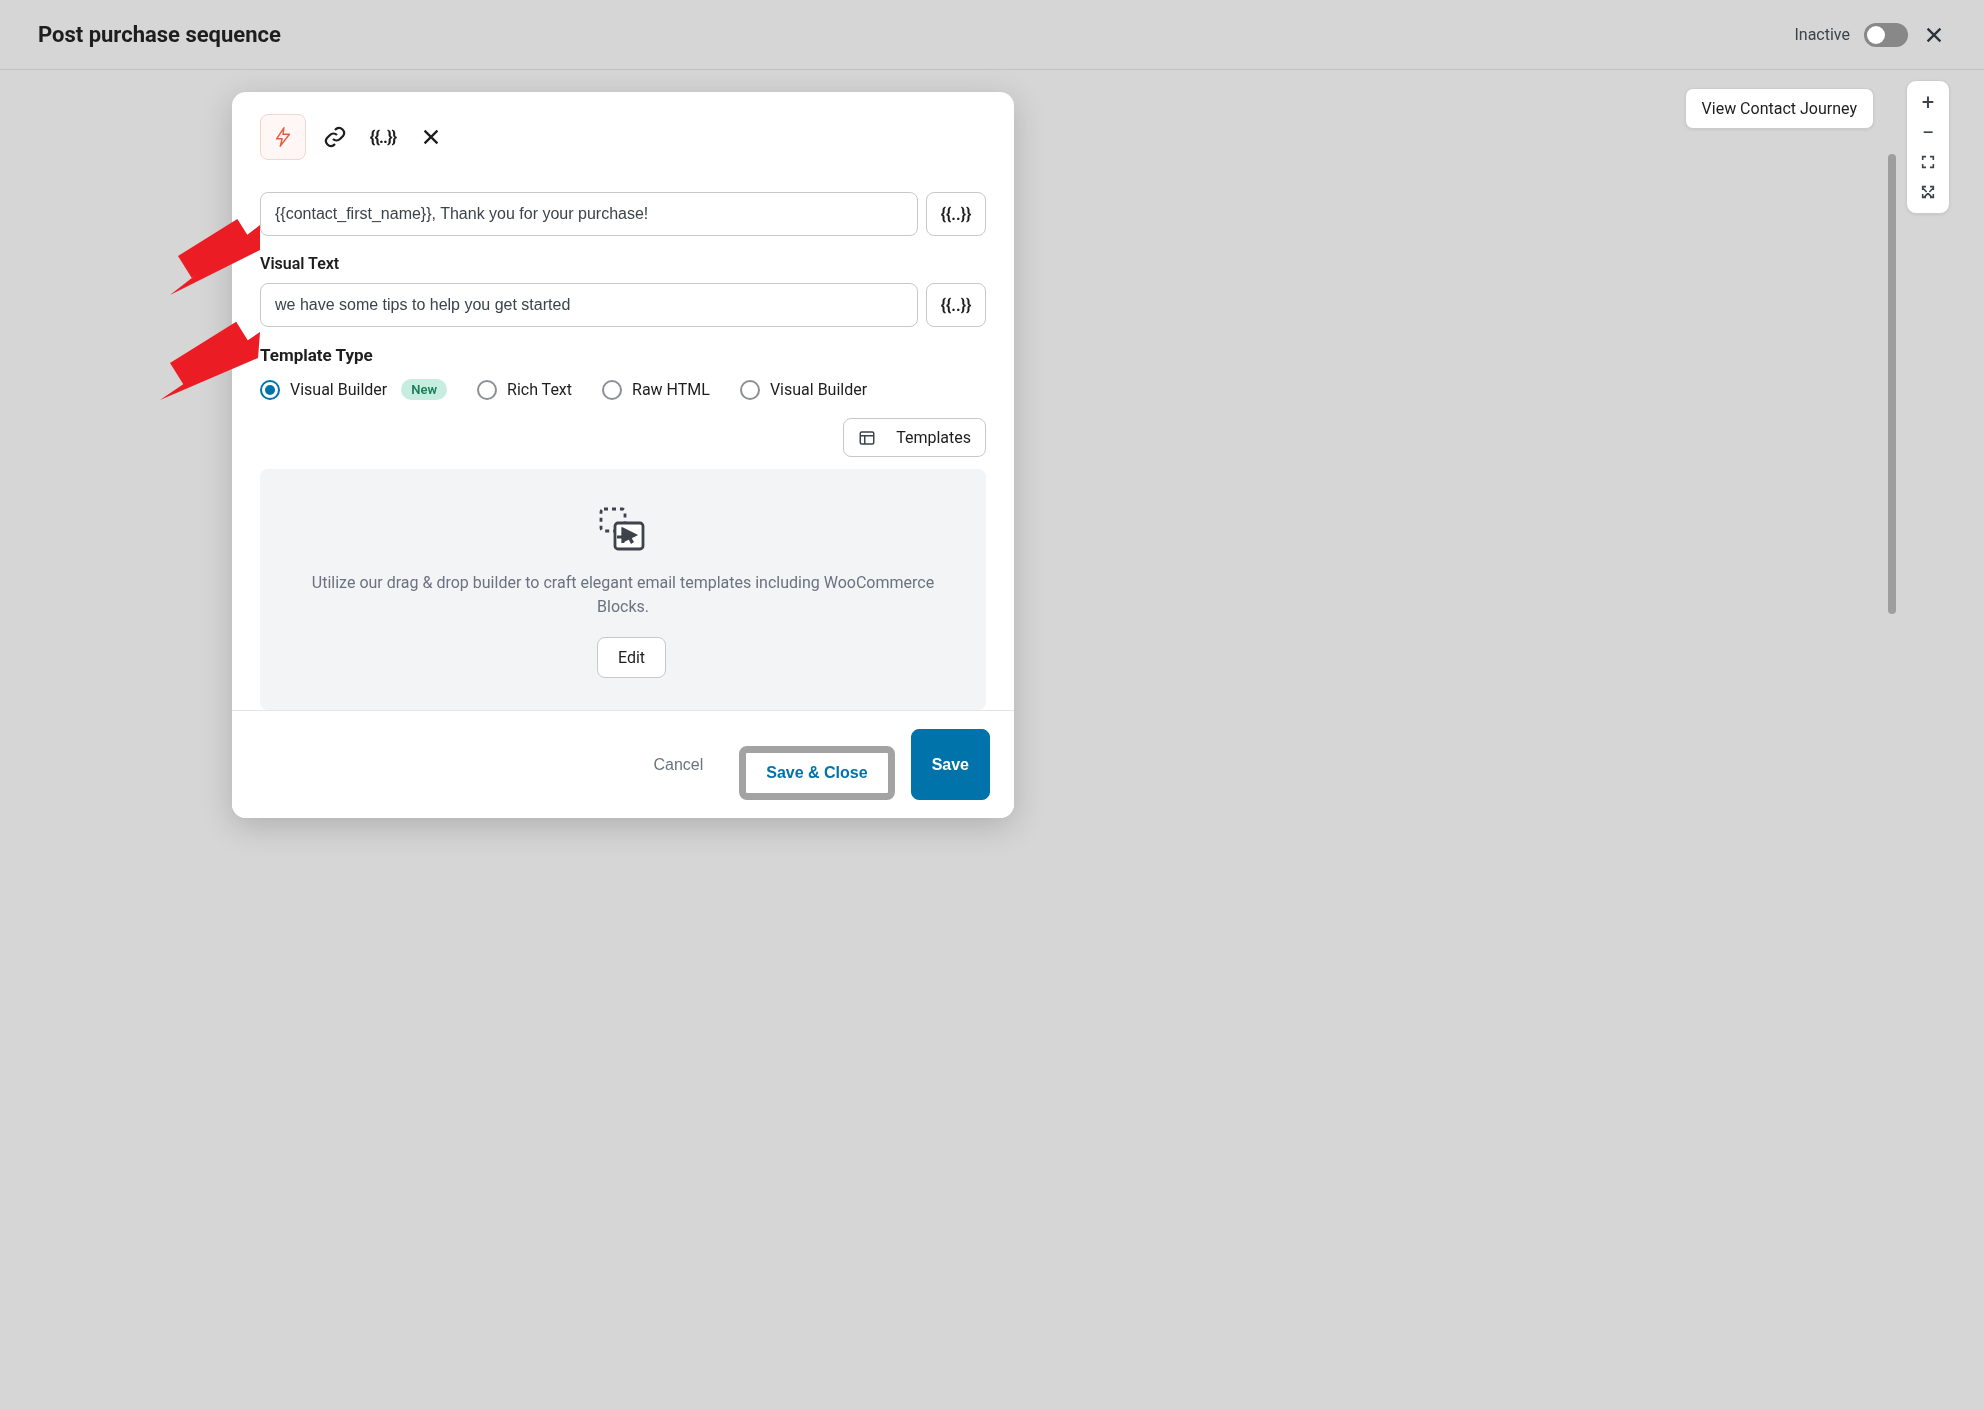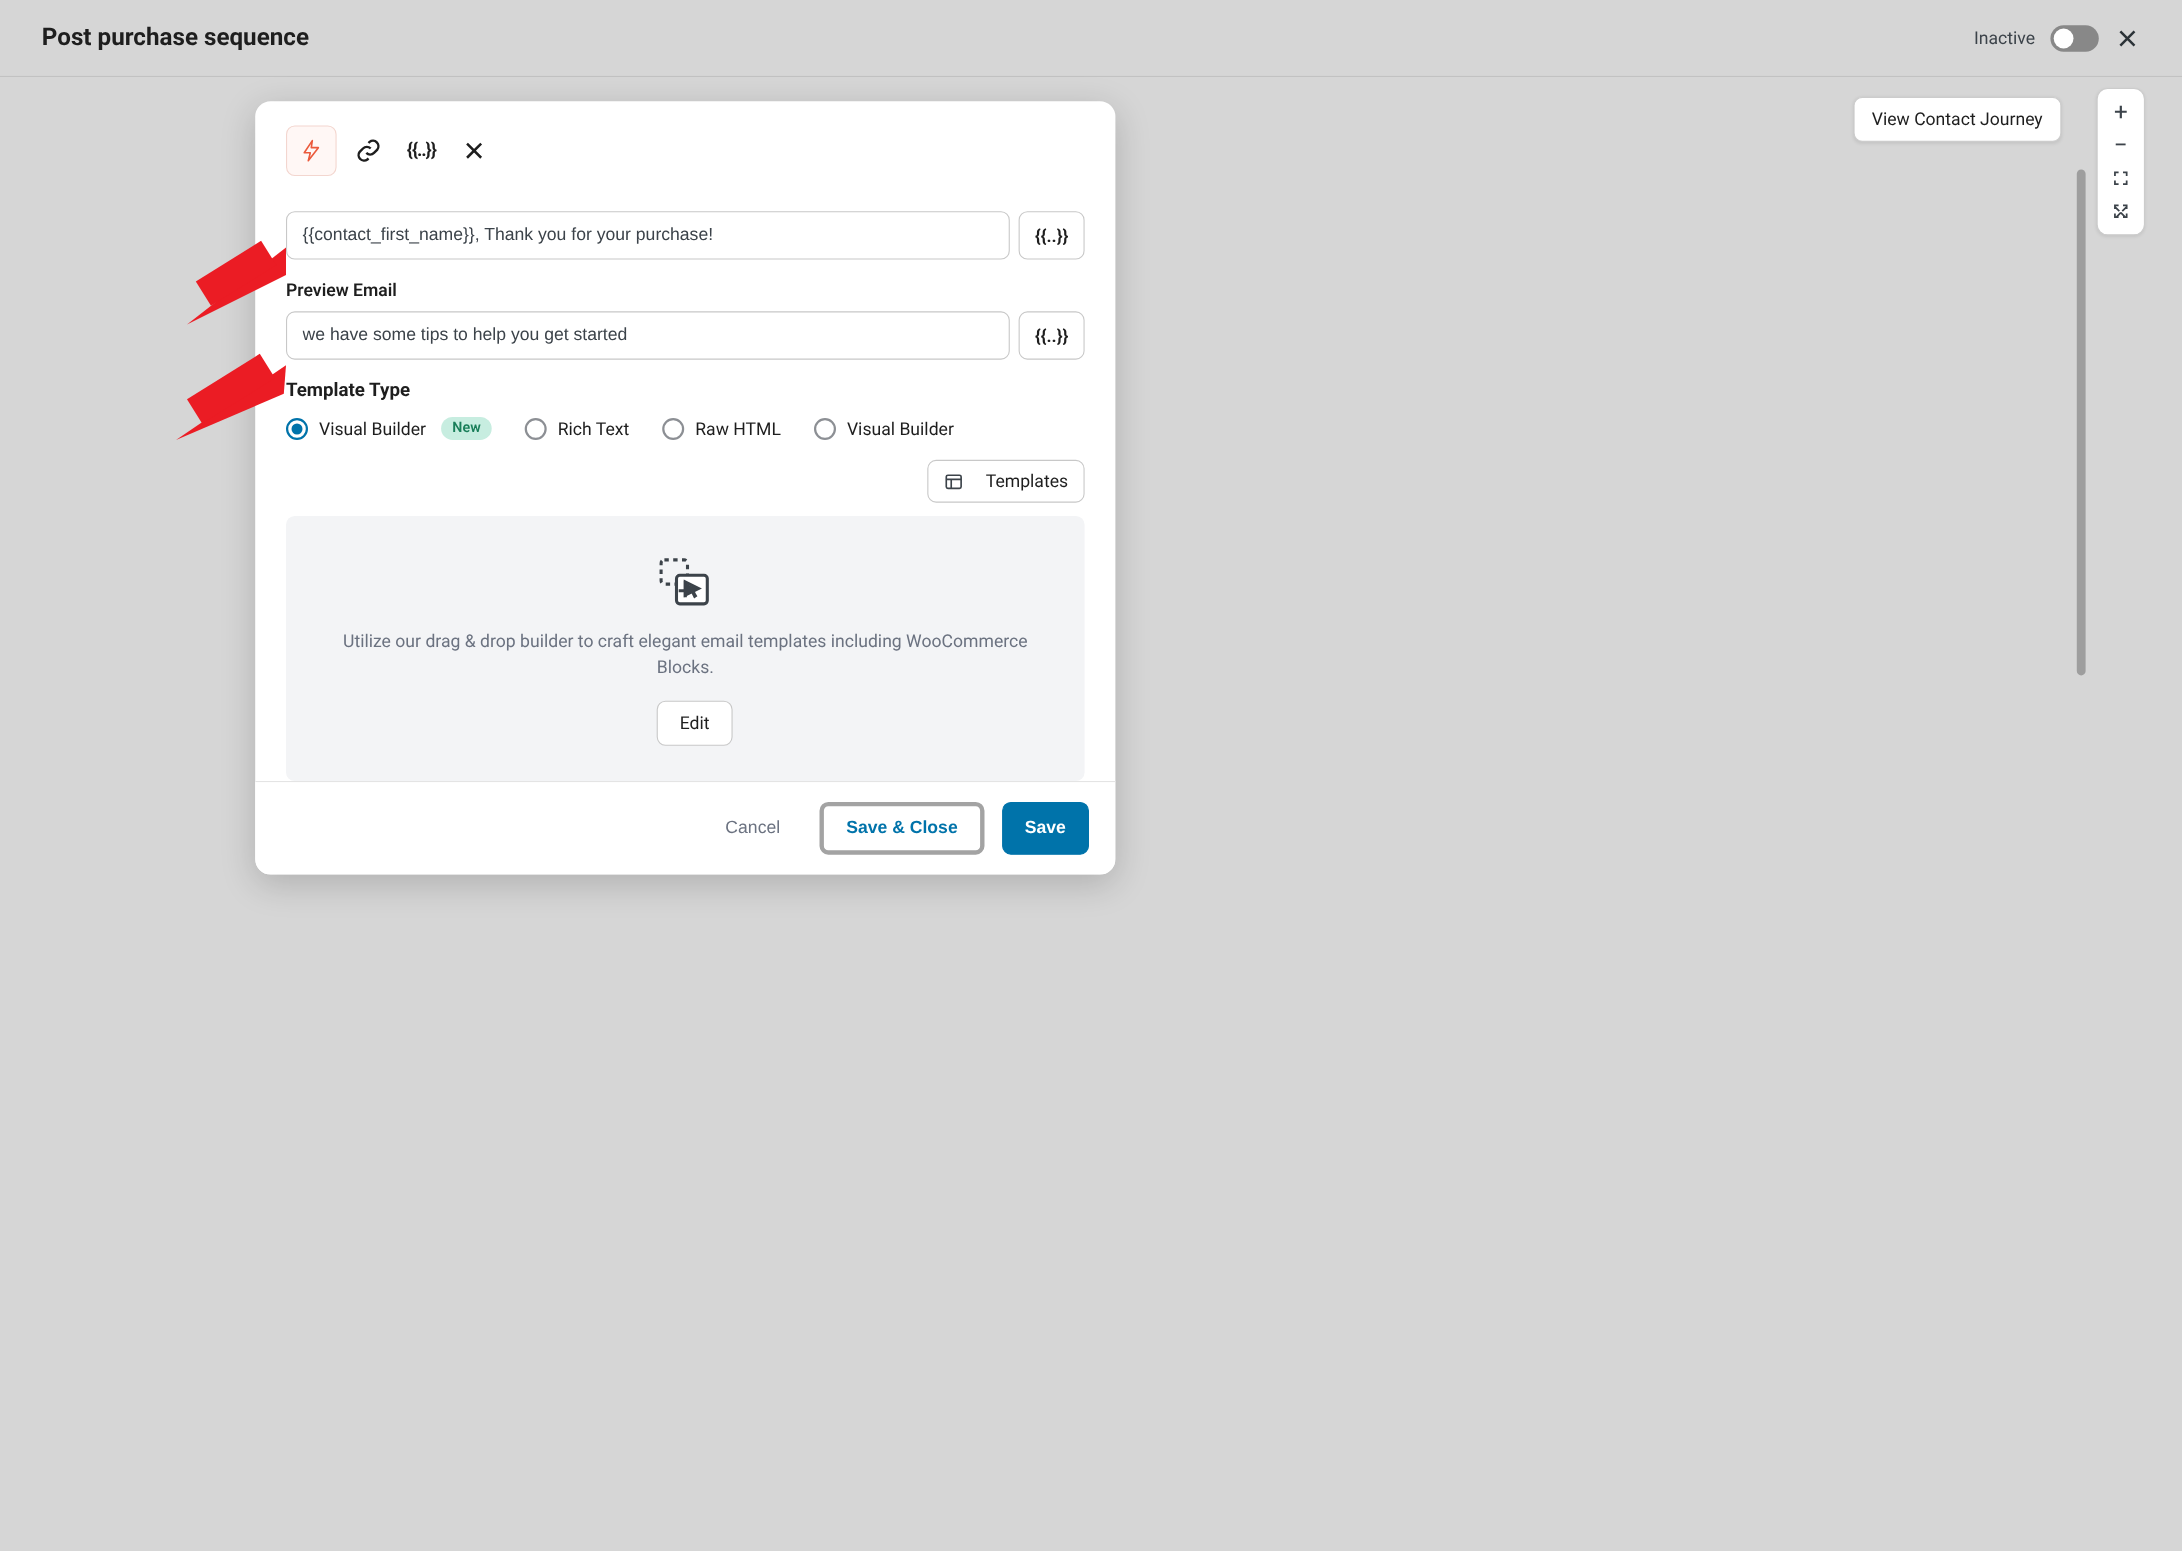--- a/index.html
+++ b/index.html
@@ -183,21 +183,21 @@
     border-radius:8px; padding: 10px 20px; font-size:16px; cursor:pointer;margin-left:17px;
   }
 
   .modal-foot {
     border-top:1px solid #e4e4e4;
     padding: 18px 24px; display:flex; justify-content:flex-end; gap: 16px;
     background:#fff;
   }
   .btn { border-radius:8px; padding: 11px 20px; font-size:16px; cursor:pointer; }
   .btn-plain { background:transparent; border:none; color:#6b7280; font-weight:500; }
-  .btn-outline { background:#fff; border:4px solid #a3a3a3; color:#0073aa; font-weight:600; }
+  .btn-outline { background:#fff; border:7px solid #a3a3a3; color:#0073aa; font-weight:600;margin-top:17px; }
   .btn-primary { background:#0073aa; border:1px solid #0073aa; color:#fff; font-weight:600; }
 
   
   .arrows { position:absolute; pointer-events:none; }
 </style>
 </head>
 <body>
 
 <div class="header">
   <div class="header-title">Post purchase sequence</div>
@@ -264,21 +264,21 @@
     </div>
   </div>
 
   <div class="modal-body">
 
     <div class="input-row">
       <input class="text-input" type="text" value="{{contact_first_name}}, Thank you for your purchase!" style="">
       <div class="merge-btn">{{..}}</div>
     </div>
 
-    <div class="field-label">Preview Email</div>
+    <div class="field-label">Visual Text</div>
     <div class="input-row">
       <input class="text-input" type="text" value="we have some tips to help you get started" style="">
       <div class="merge-btn">{{..}}</div>
     </div>
 
     <div class="tmpl-label">Template Type</div>
     <div class="radio-row">
       <label class="radio selected">
         <span class="dot"></span>
         <span>Visual Builder</span>

